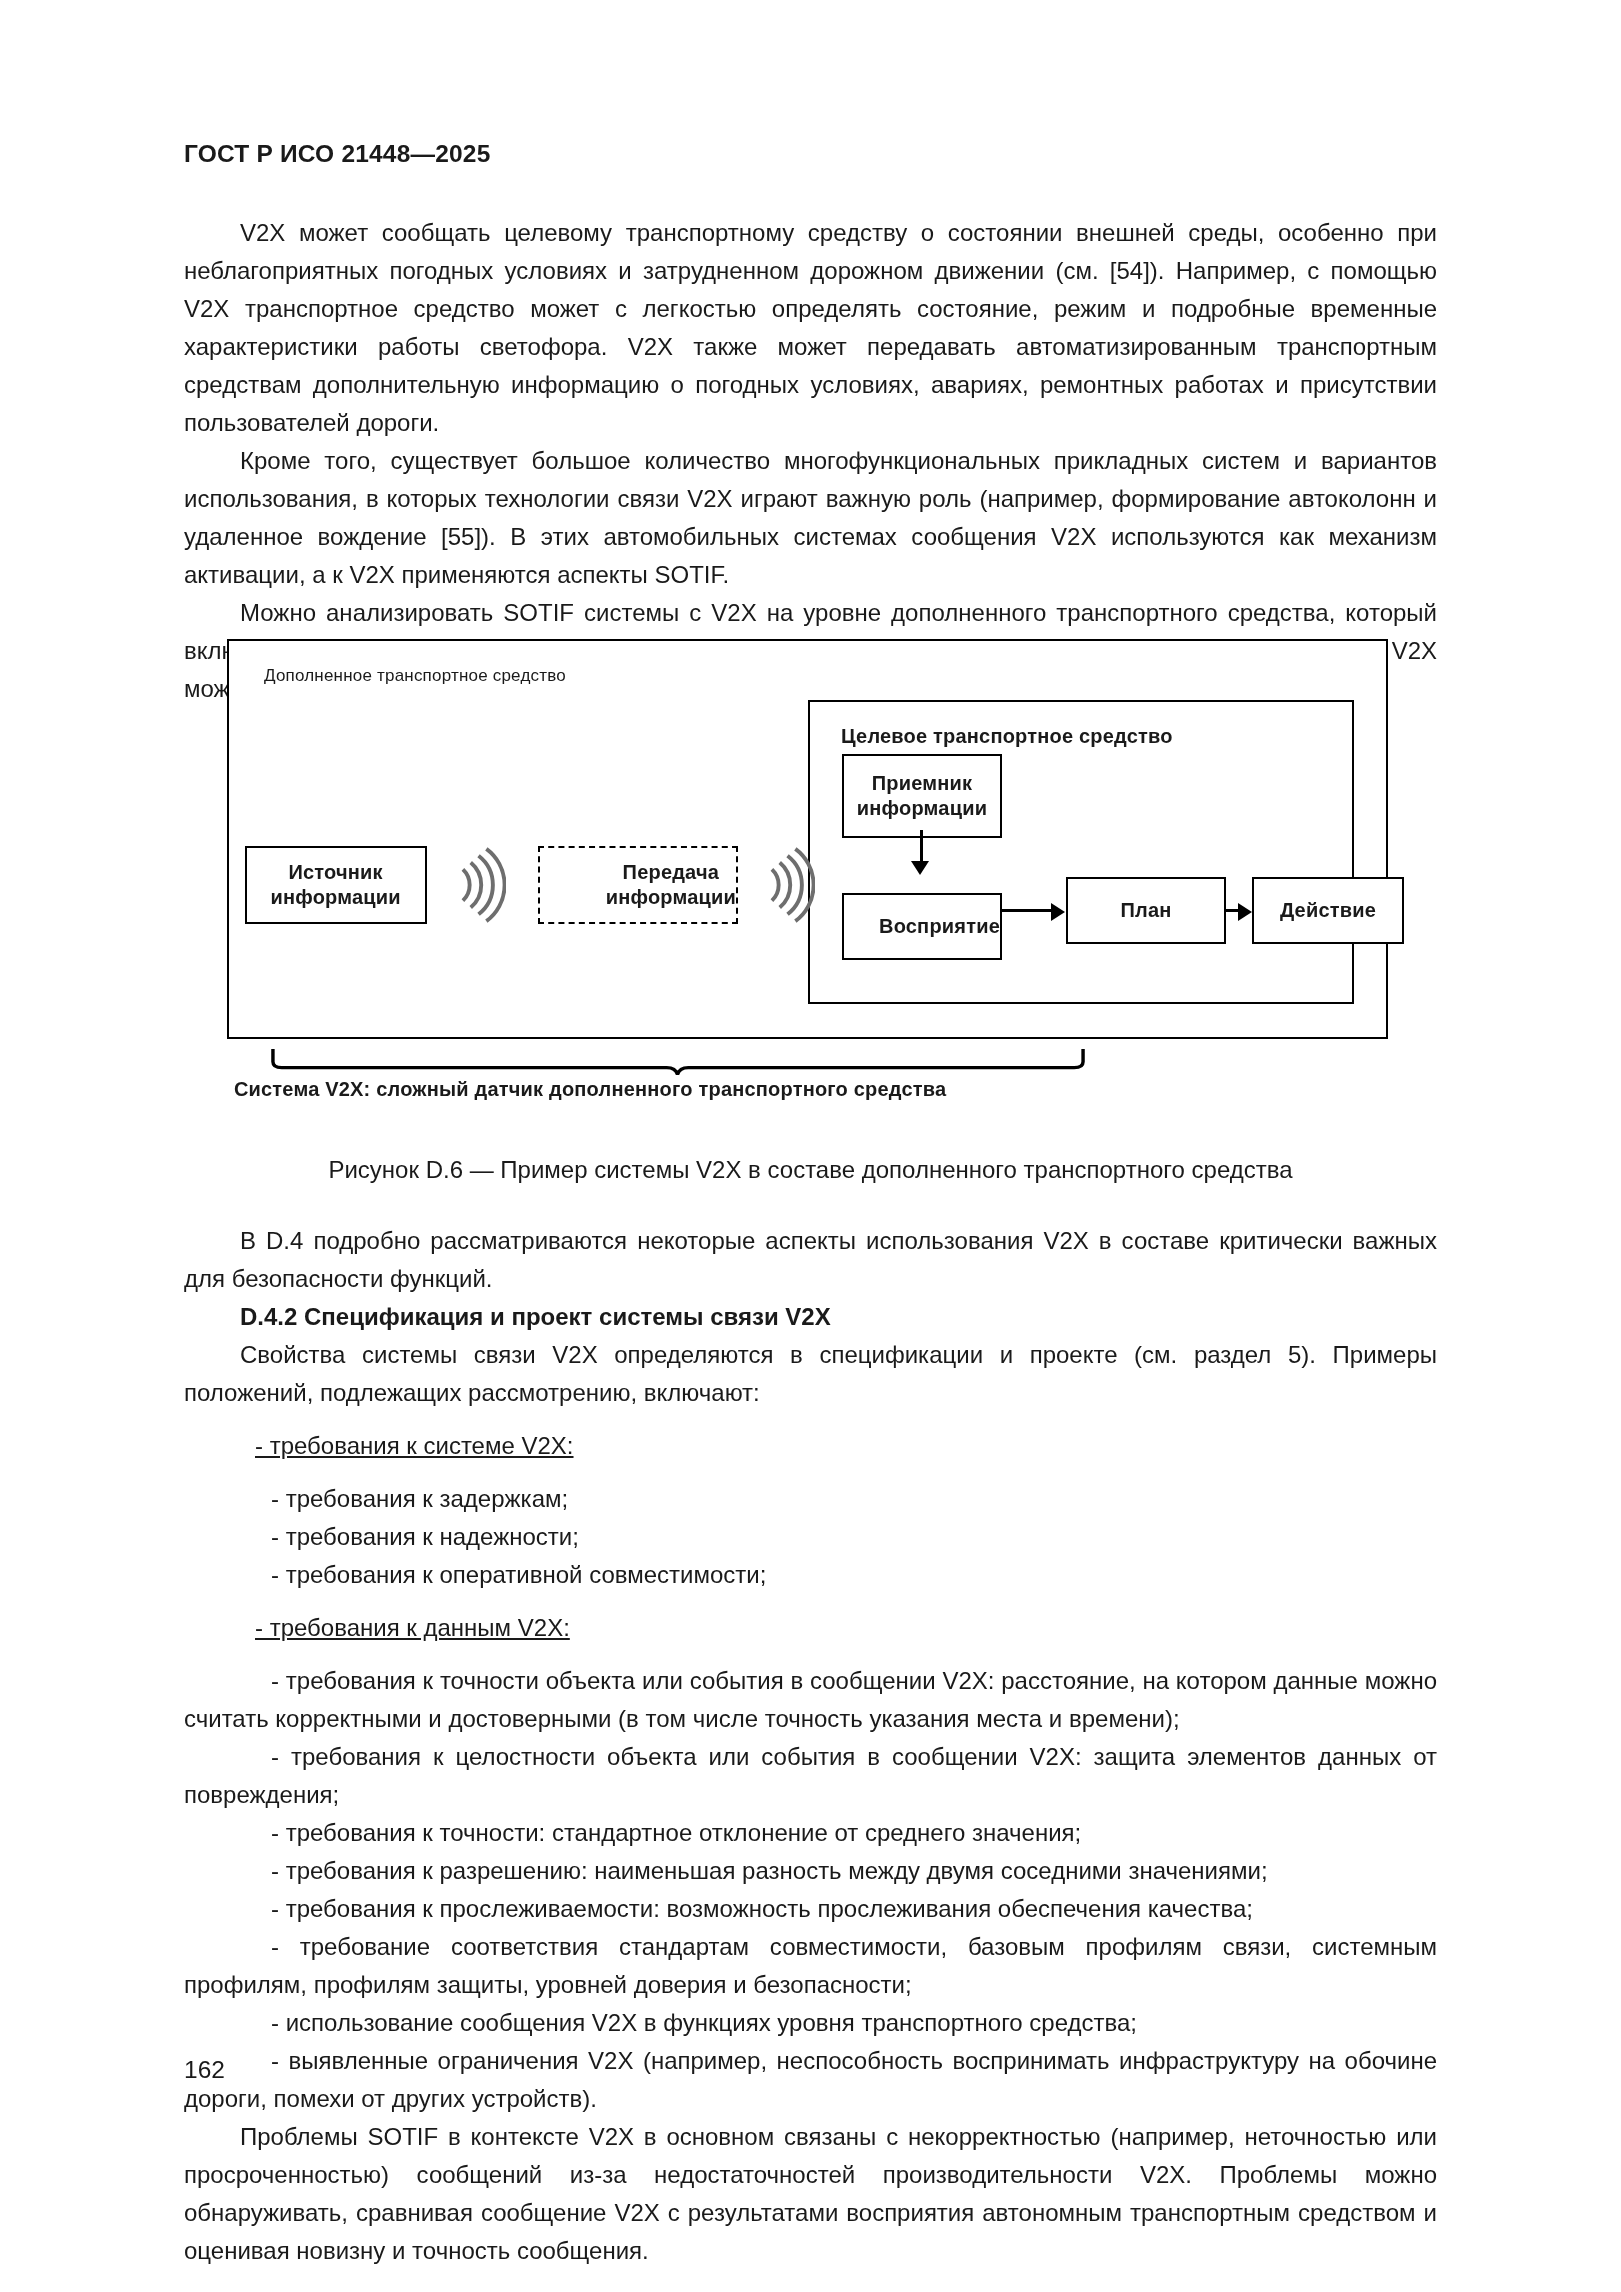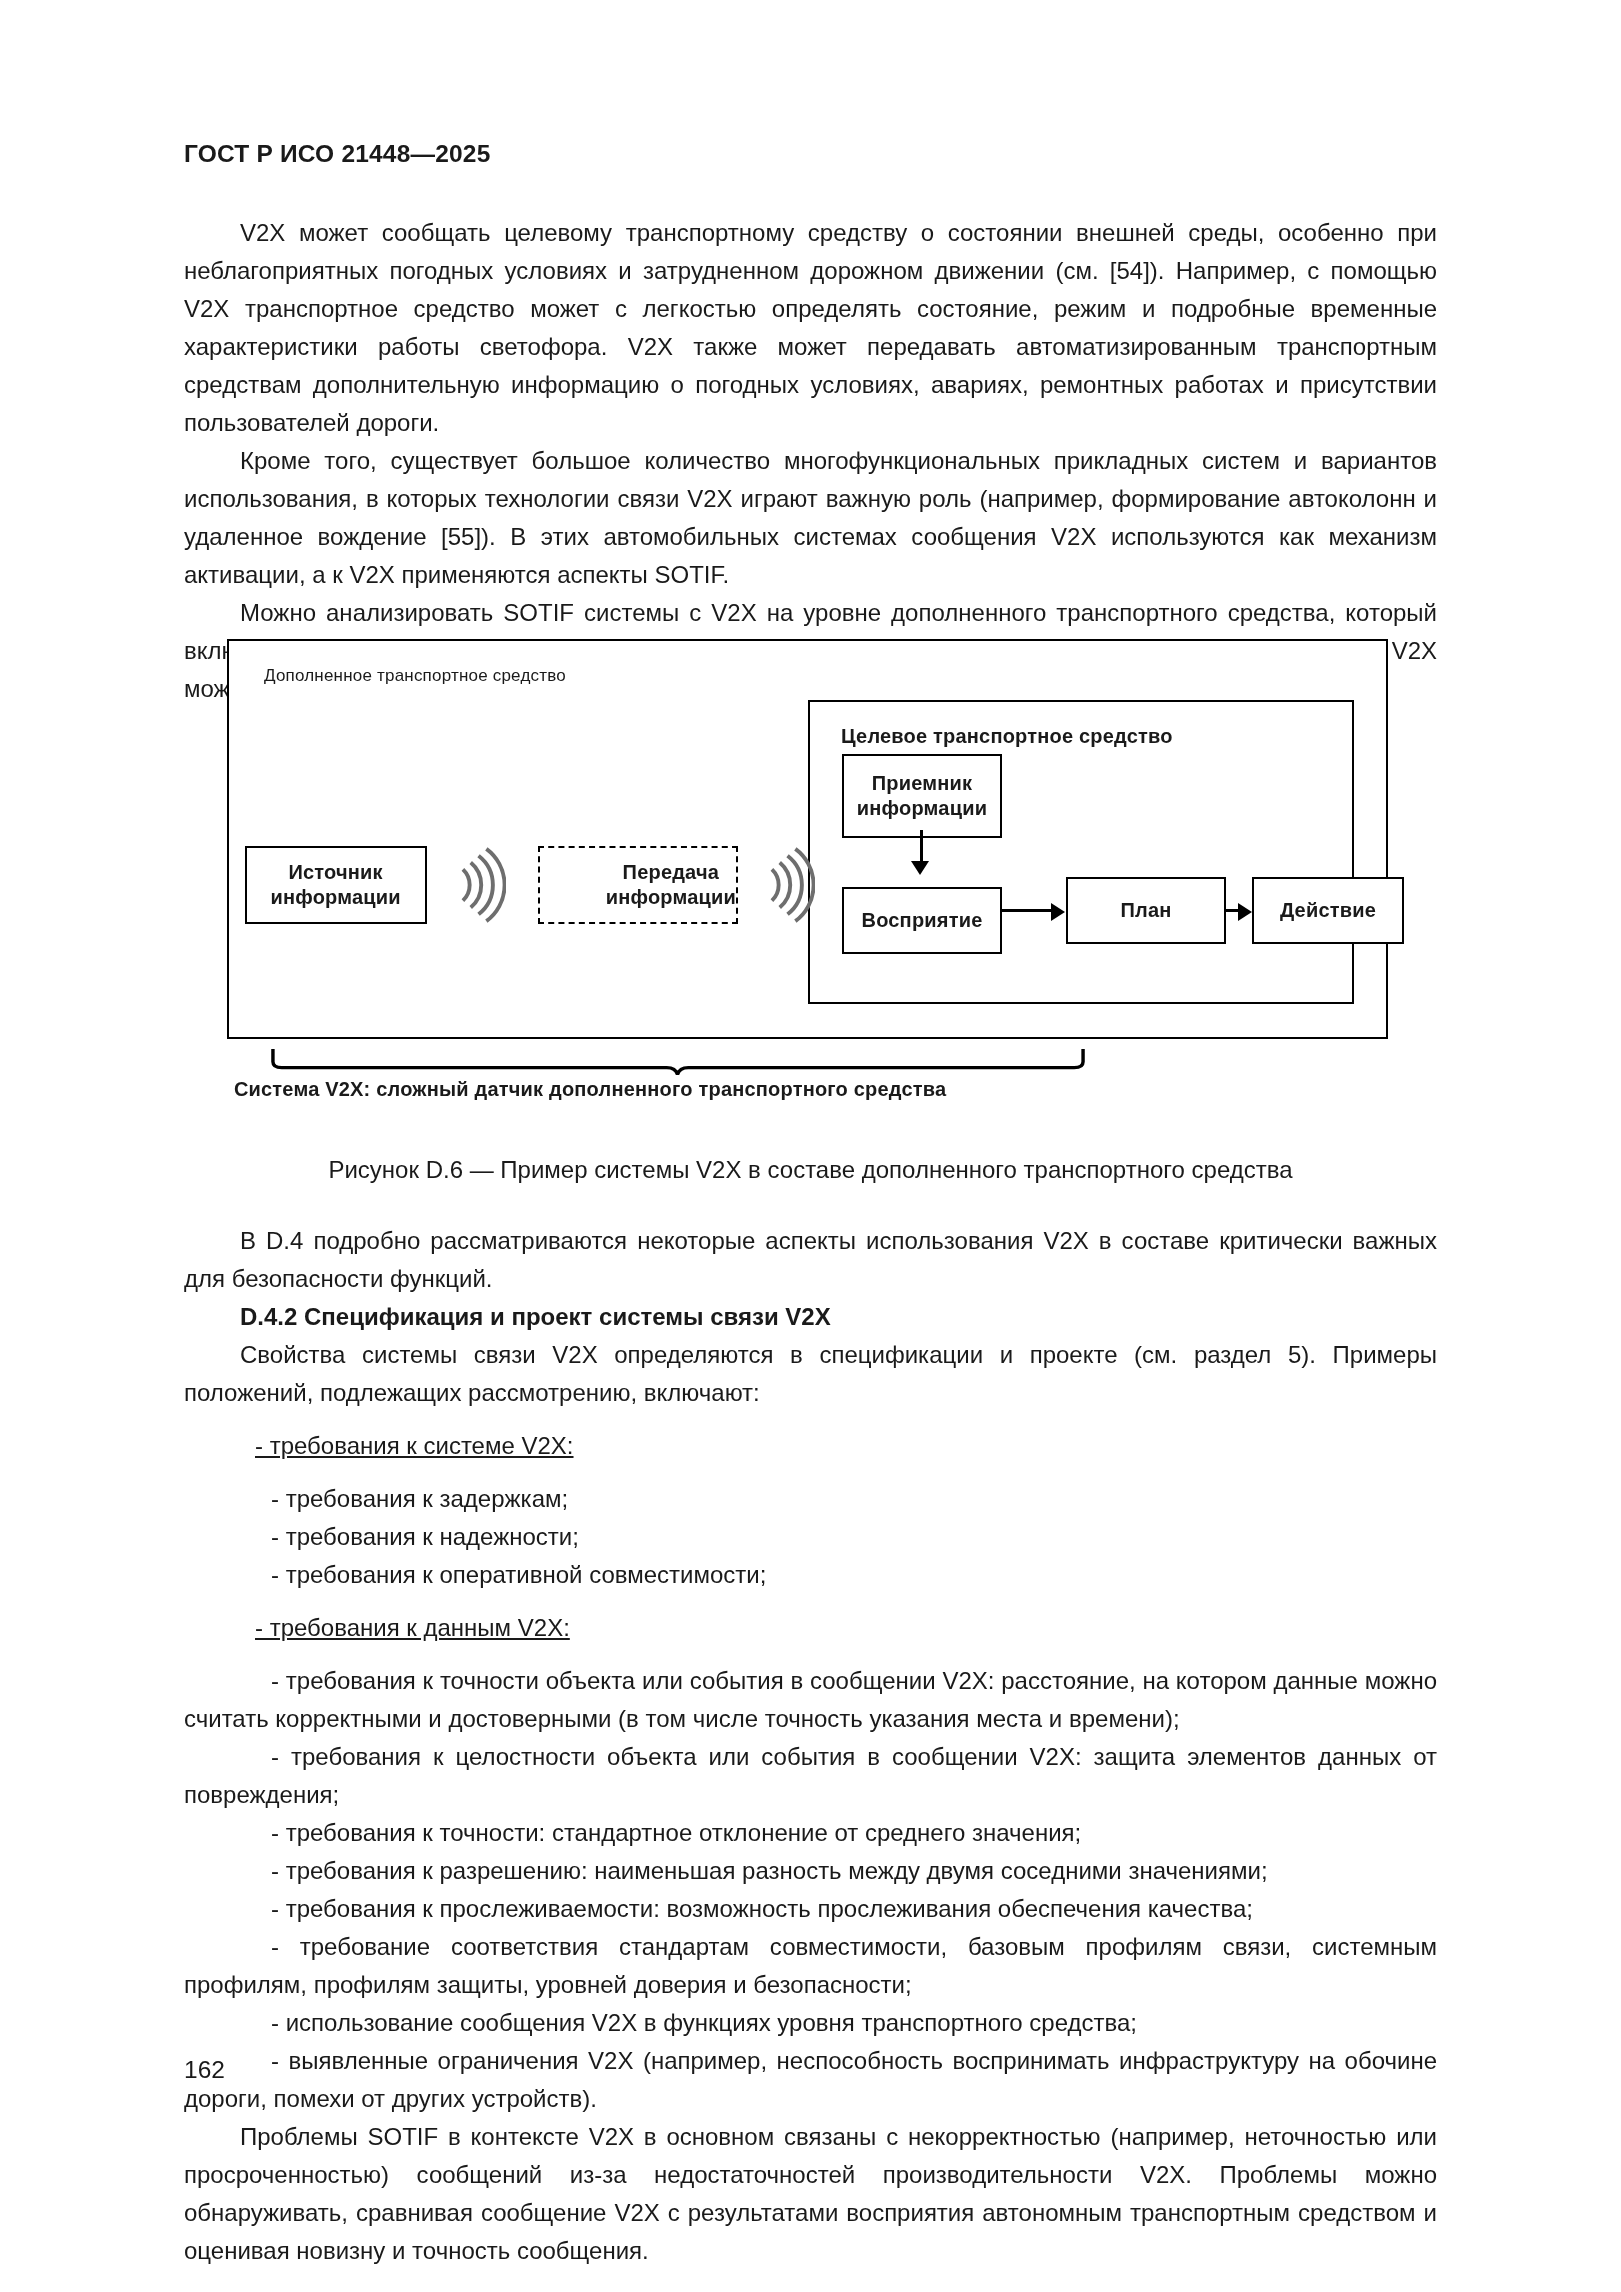--- a/index.html
+++ b/index.html
@@ -140,21 +140,21 @@
     letter-spacing: 0.2px;
   }
   .node.dashed {
     border: 2.9px dashed #000;
     justify-content: flex-end;
   }
 
   #node-source   { left: 17.6px;  top: 207px; width: 182px; height: 78px; }
   #node-transmit { left: 311px; top: 207px; width: 200px; height: 78px; }
   #node-receiver { left: 615px; top: 115px; width: 160px; height: 84px; }
-  #node-percept  { left: 615px; top: 248px; width: 160px; height: 67px; }
+  #node-percept  { left: 615px; top: 254px; width: 160px; height: 67px; justify-content: flex-end; }
   #node-plan     { left: 839px; top: 238px; width: 160px; height: 67px; }
   #node-action   { left: 1025px;top: 238px; width: 152px; height: 67px; }
 
   .wave {
     position: absolute;
     width: 51px;
     height: 84px;
   }
   #wave-left  { left: 228px; top: 204px; }
   #wave-right { left: 537px; top: 204px; }

